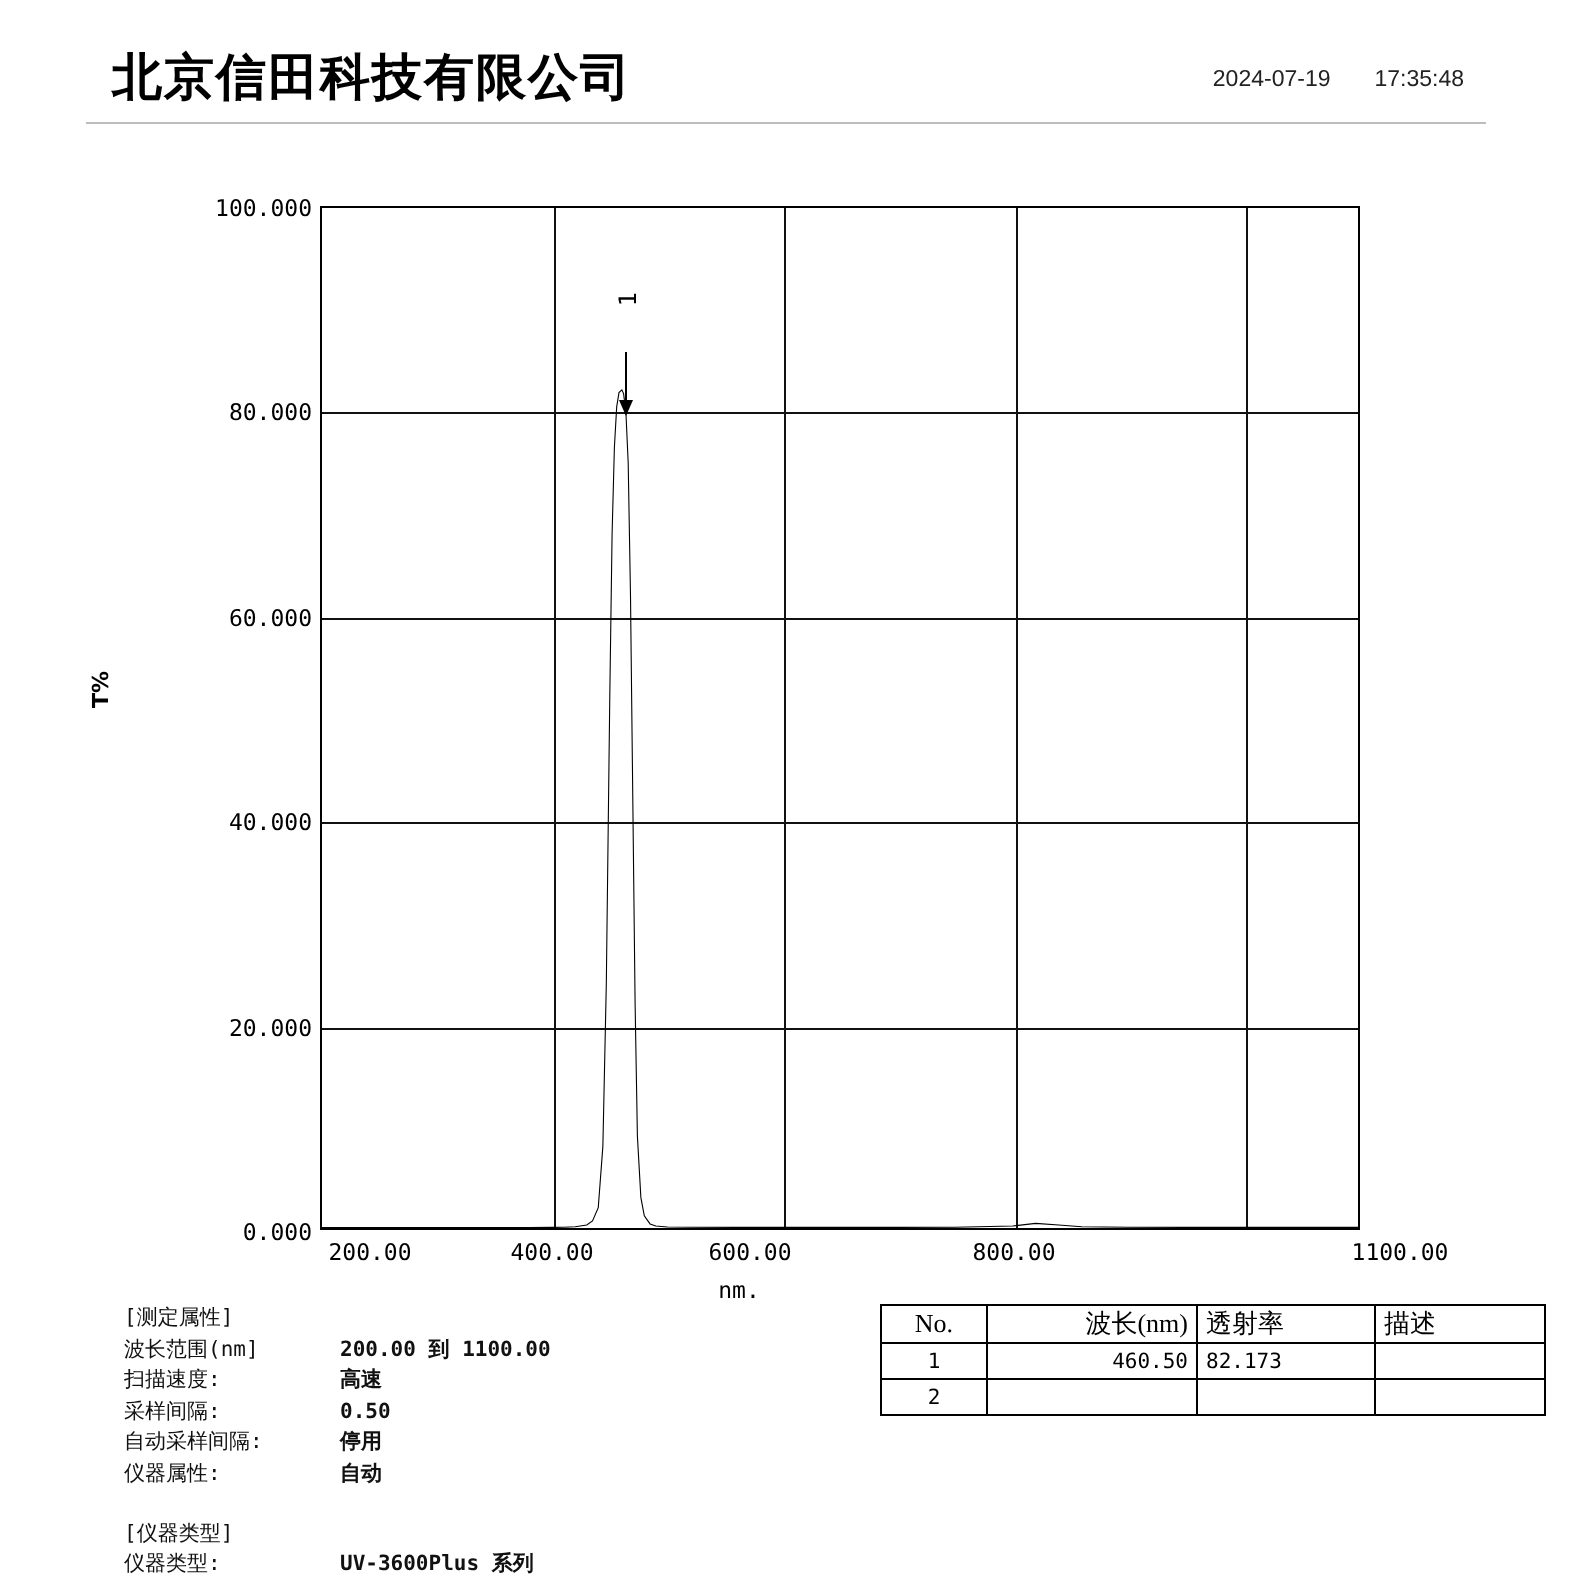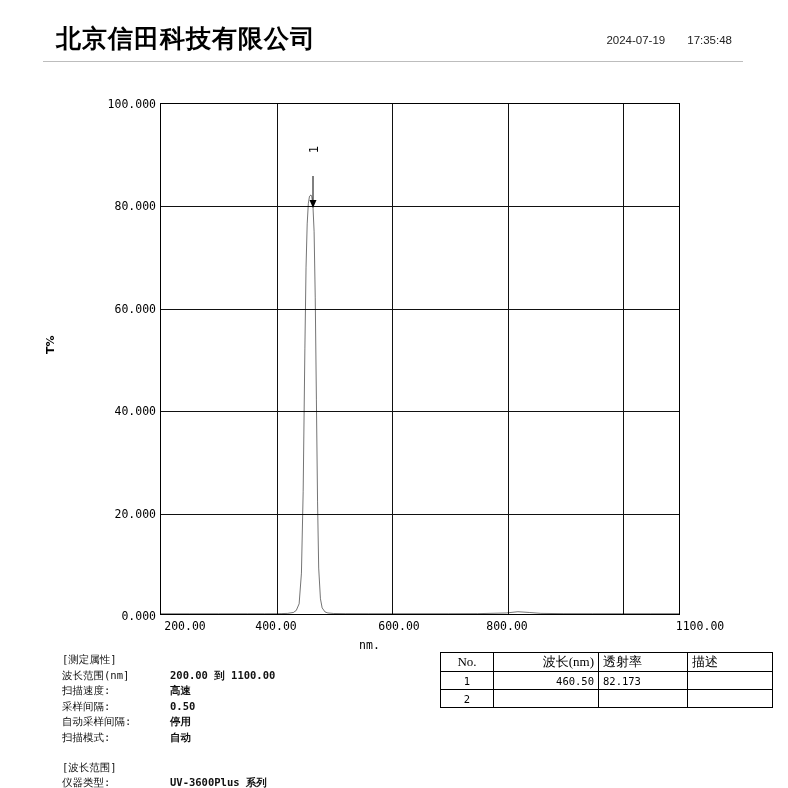--- a/index.html
+++ b/index.html
@@ -236,21 +236,21 @@
       <div class="peak-label" style="left:146px;top:42px;">1</div>
       <svg width="20" height="34" style="position:absolute;left:143px;top:72px;">
         <line x1="9" y1="0" x2="9" y2="26" stroke="#000" stroke-width="1"></line>
         <polygon points="9,32 5.5,24 12.5,24" fill="#000"></polygon>
       </svg>
     </div>
 
     <div class="xtick-holder">
       <div class="xtick" style="left:185px;">200.00</div>
       <div class="xtick" style="left:276px;">400.00</div>
-      <div class="xtick" style="left:399px;">600.00</div>
+      <div class="xtick" style="left:375px;">600.00</div>
       <div class="xtick" style="left:507px;">800.00</div>
       <div class="xtick" style="left:700px;">1100.00</div>
     </div>
     <div class="xlabel"><span>nm.</span></div>
   </div>
 
   <div class="info">
     <span class="row grp-title">[测定属性]</span>
     <span class="row">
       <span class="k">波长范围(nm]</span><span class="v">200.00 到 1100.00</span>
@@ -258,26 +258,26 @@
     <span class="row">
       <span class="k">扫描速度:</span><span class="v">高速</span>
     </span>
     <span class="row">
       <span class="k">采样间隔:</span><span class="v">0.50</span>
     </span>
     <span class="row">
       <span class="k">自动采样间隔:</span><span class="v">停用</span>
     </span>
     <span class="row">
-      <span class="k">扫描模式:</span><span class="v">自动</span>
+      <span class="k">仪器属性:</span><span class="v">自动</span>
     </span>
 
     <span class="spacer"></span>
 
-    <span class="row grp-title">[波长范围]</span>
+    <span class="row grp-title">[仪器类型]</span>
     <span class="row">
       <span class="k">仪器类型:</span><span class="v">UV-3600Plus 系列</span>
     </span>
 
   </div>
 
   <table class="peaktable">
     <thead>
       <tr>
         <th class="c-no">No.</th>

